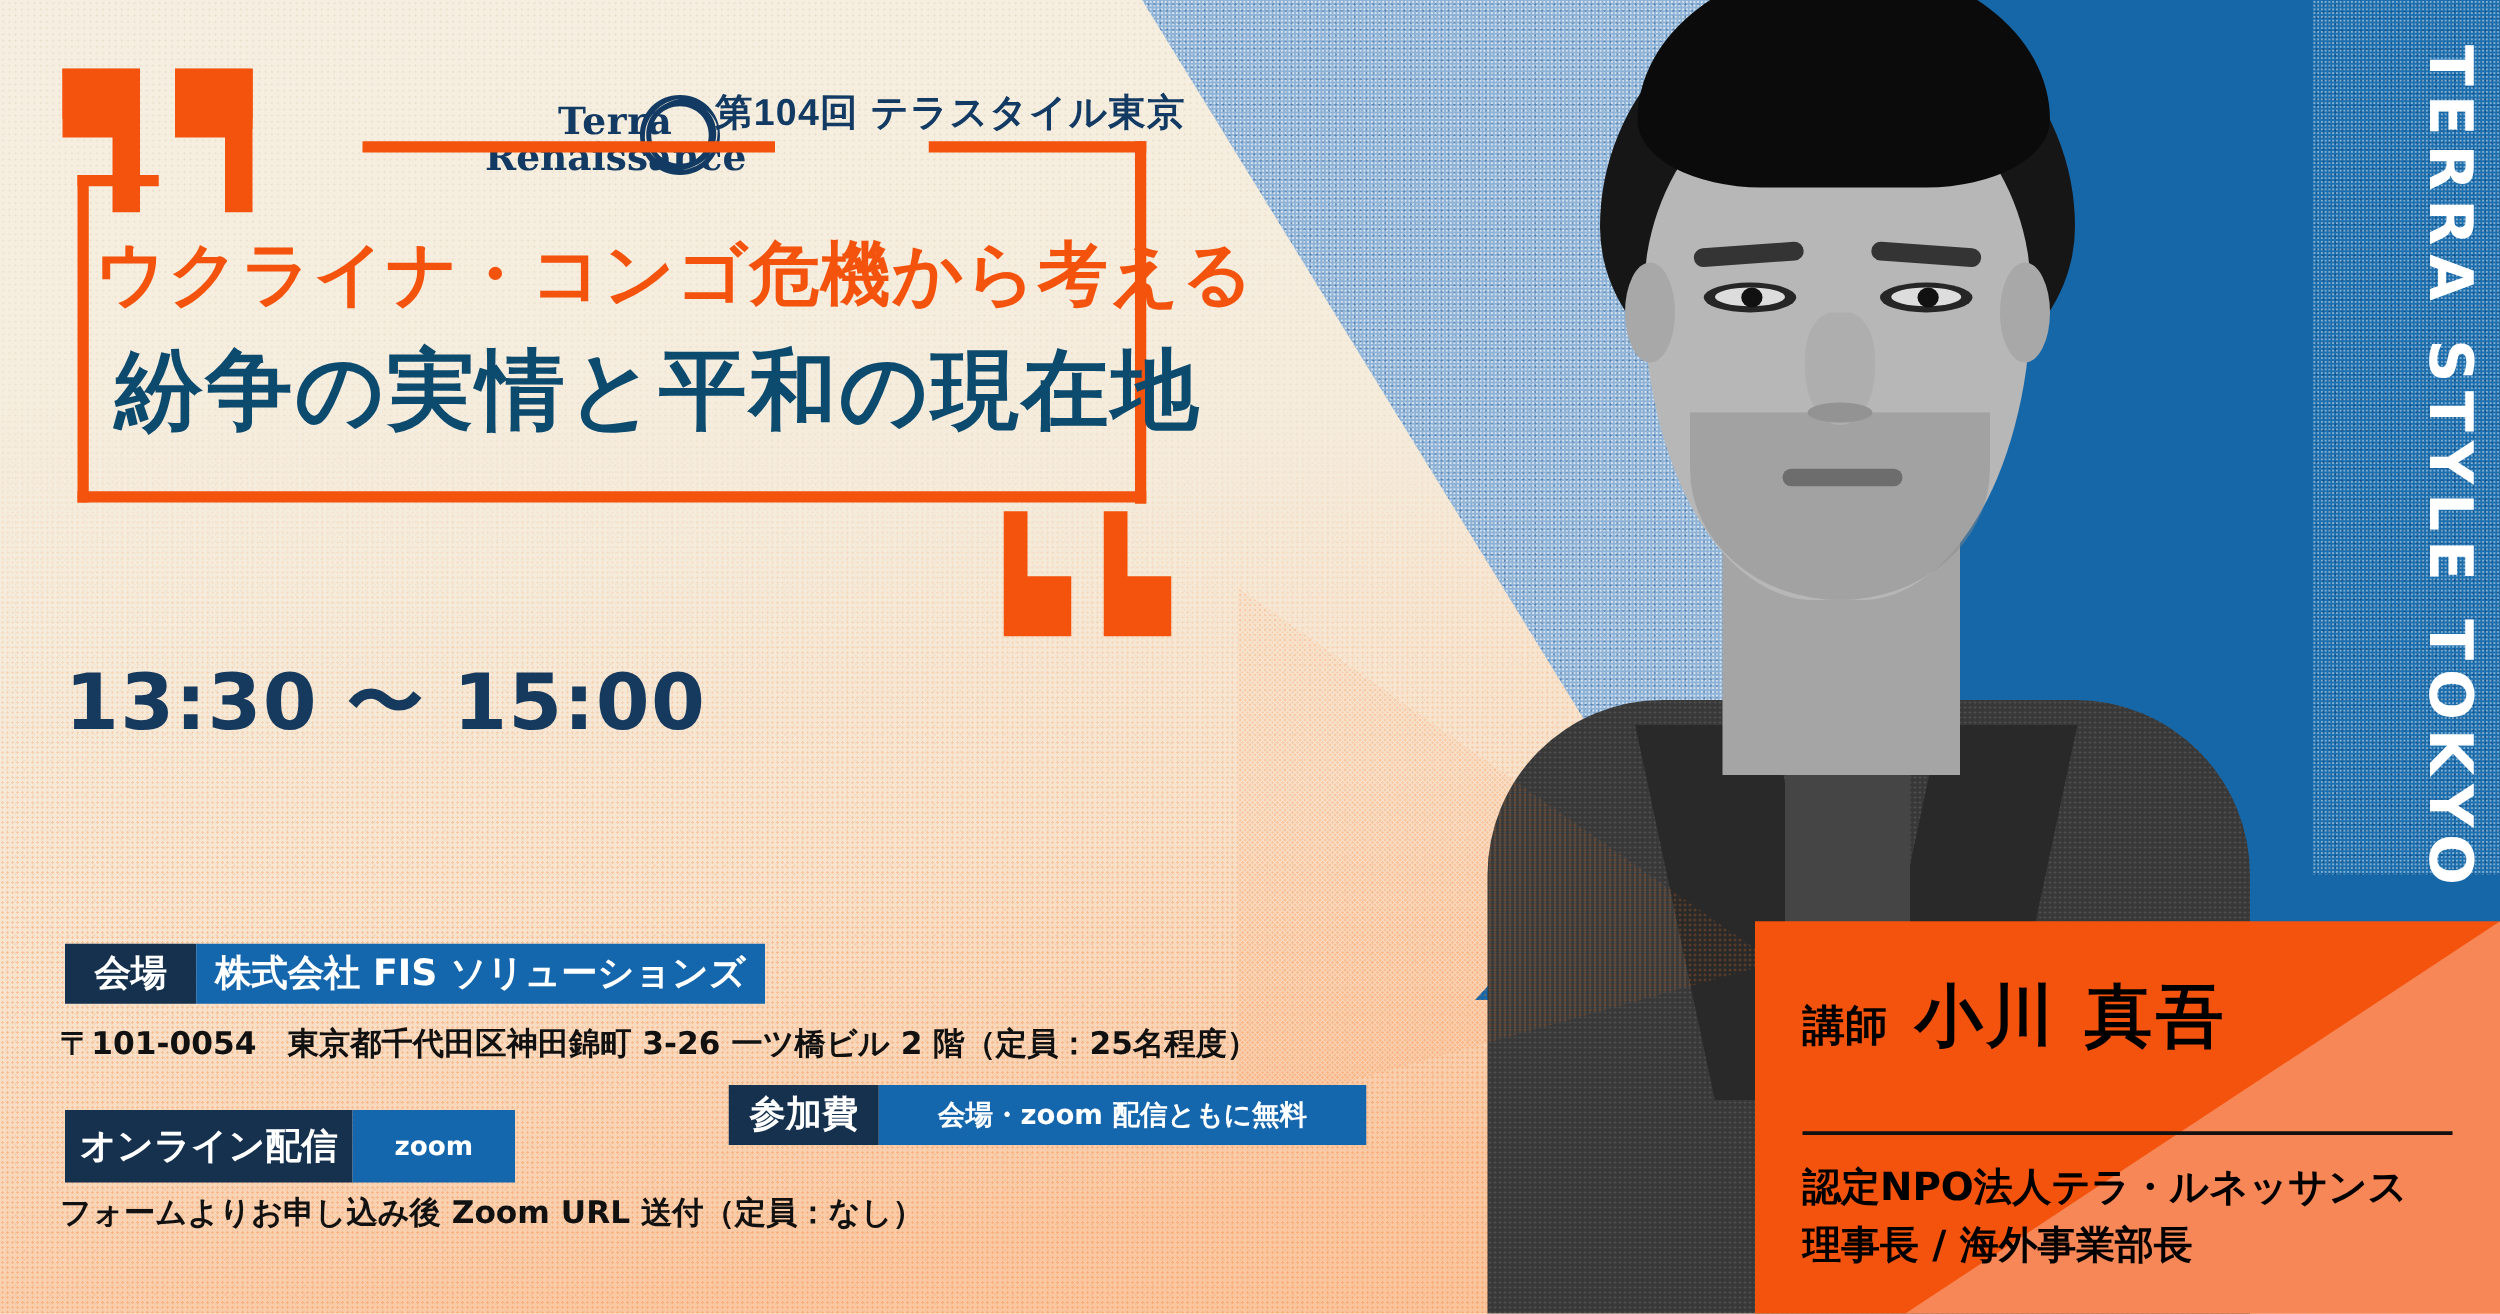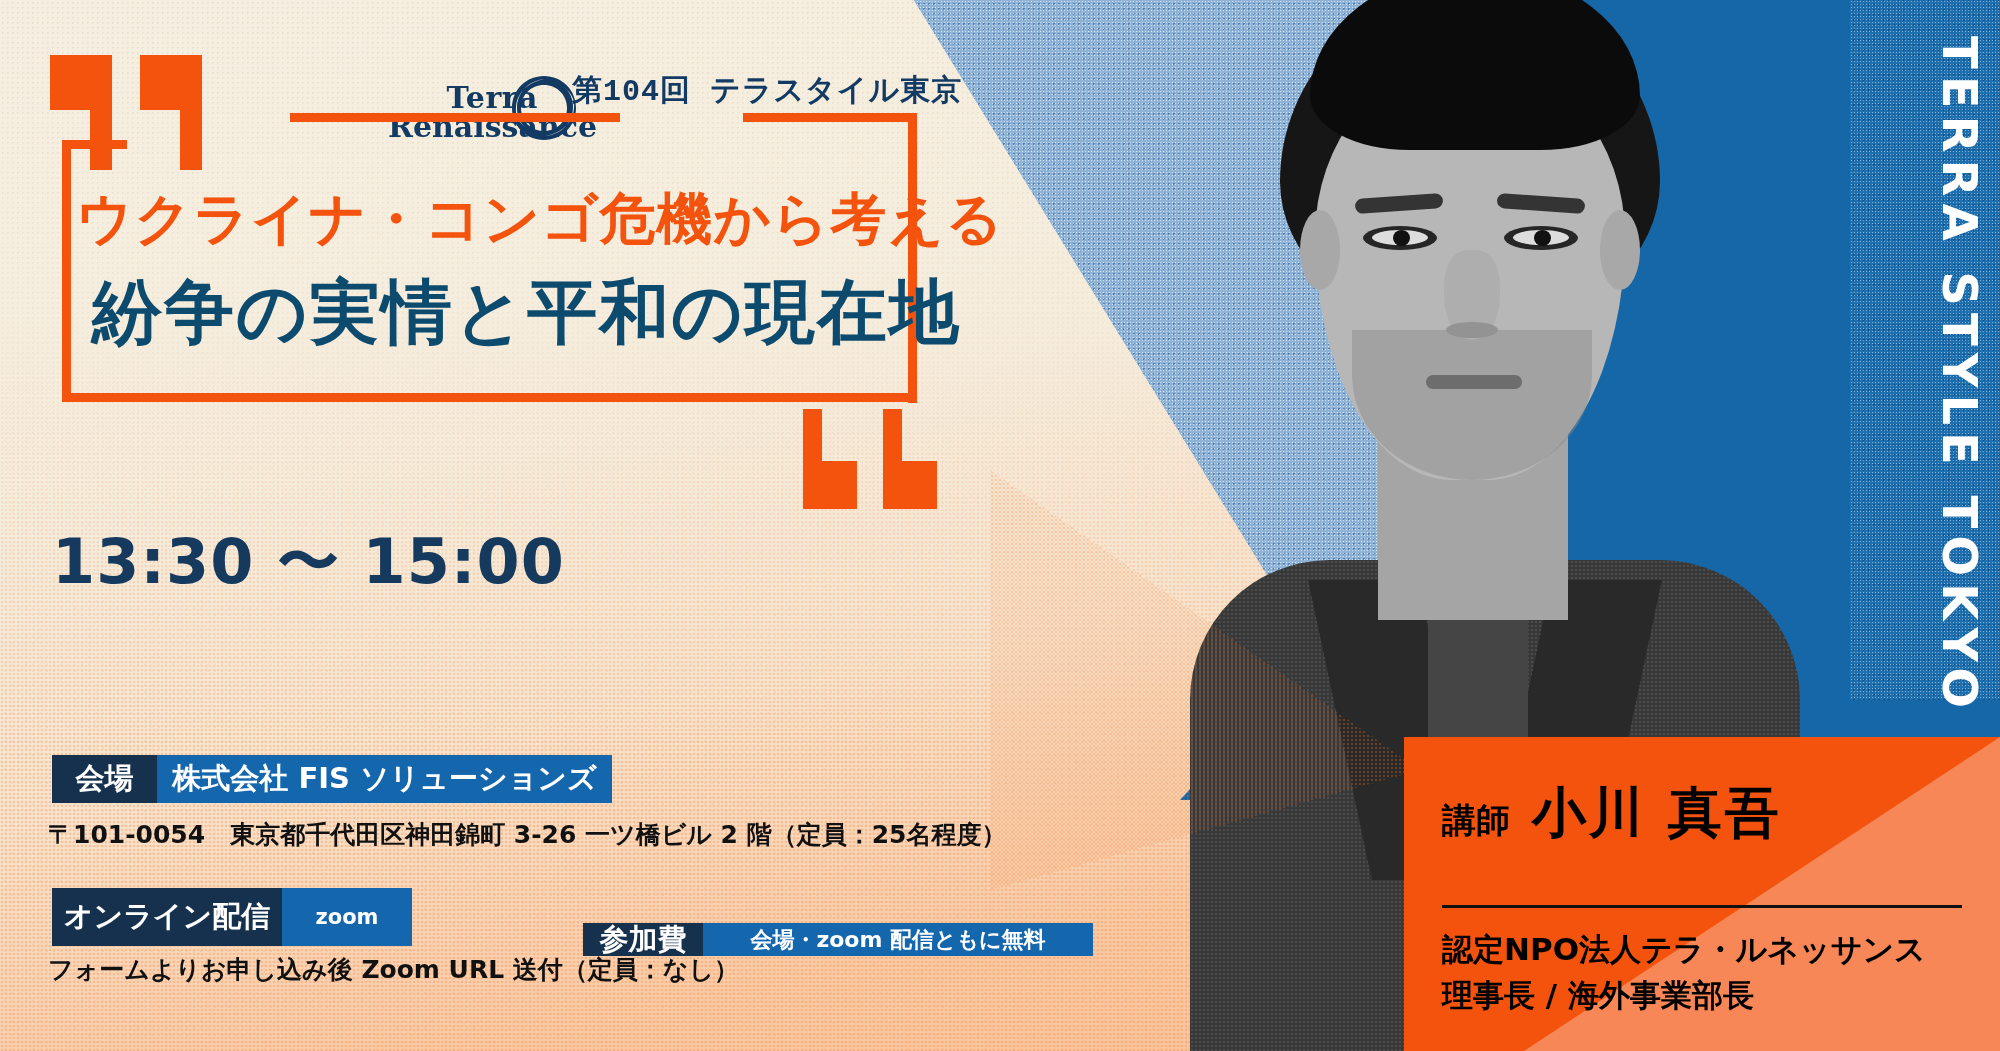--- a/index.html
+++ b/index.html
@@ -154,21 +154,21 @@
     color:#123a63;font-weight:700;line-height:.96;
     font-family:"DejaVu Serif","Liberation Serif",serif;
   }
   .logo-t1{font-size:30px;display:block;letter-spacing:.5px;}
   .logo-t2{font-size:30px;display:block;letter-spacing:0px;}
   .logo-mark{position:absolute;left:120px;top:10px;width:72px;height:72px;}
 
   .series-label{
     position:absolute;left:572px;top:70px;
     color:#123a63;font-weight:700;font-size:30px;letter-spacing:1px;white-space:nowrap;
-    font-family:Liberation Mono, monospace;
+    font-family:Liberation Sans, sans-serif;
   }
 
   
   .date-line{
     position:absolute;left:52px;top:455px;
     color:#16395e;font-weight:700;font-size:62px;letter-spacing:1px;white-space:nowrap;
     font-family:"DejaVu Sans","Liberation Sans",sans-serif;
   }
   .time-line{
     position:absolute;left:52px;top:520px;
@@ -195,21 +195,21 @@
   .addr{
     position:absolute;left:48px;top:818px;
     color:#111;font-size:25px;font-weight:700;white-space:nowrap;
     font-family:"DejaVu Sans","Liberation Sans",sans-serif;
   }
 
   .row-online{left:52px;top:888px;height:58px;}
   .row-online .bdg-dark{width:230px;font-size:29px;}
   .row-online .bdg-blue{width:130px;font-size:21px;}
 
-  .row-fee{left:583px;top:923px;height:33px;border-radius:11px;}
+  .row-fee{left:583px;top:868px;height:48px;border-radius:11px;}
   .row-fee .bdg-dark{width:120px;font-size:29px;}
   .row-fee .bdg-blue{width:390px;font-size:22px;}
 
   .note{
     position:absolute;left:48px;top:953px;
     color:#111;font-size:25px;font-weight:700;white-space:nowrap;
     font-family:"DejaVu Sans","Liberation Sans",sans-serif;
   }
 
   

